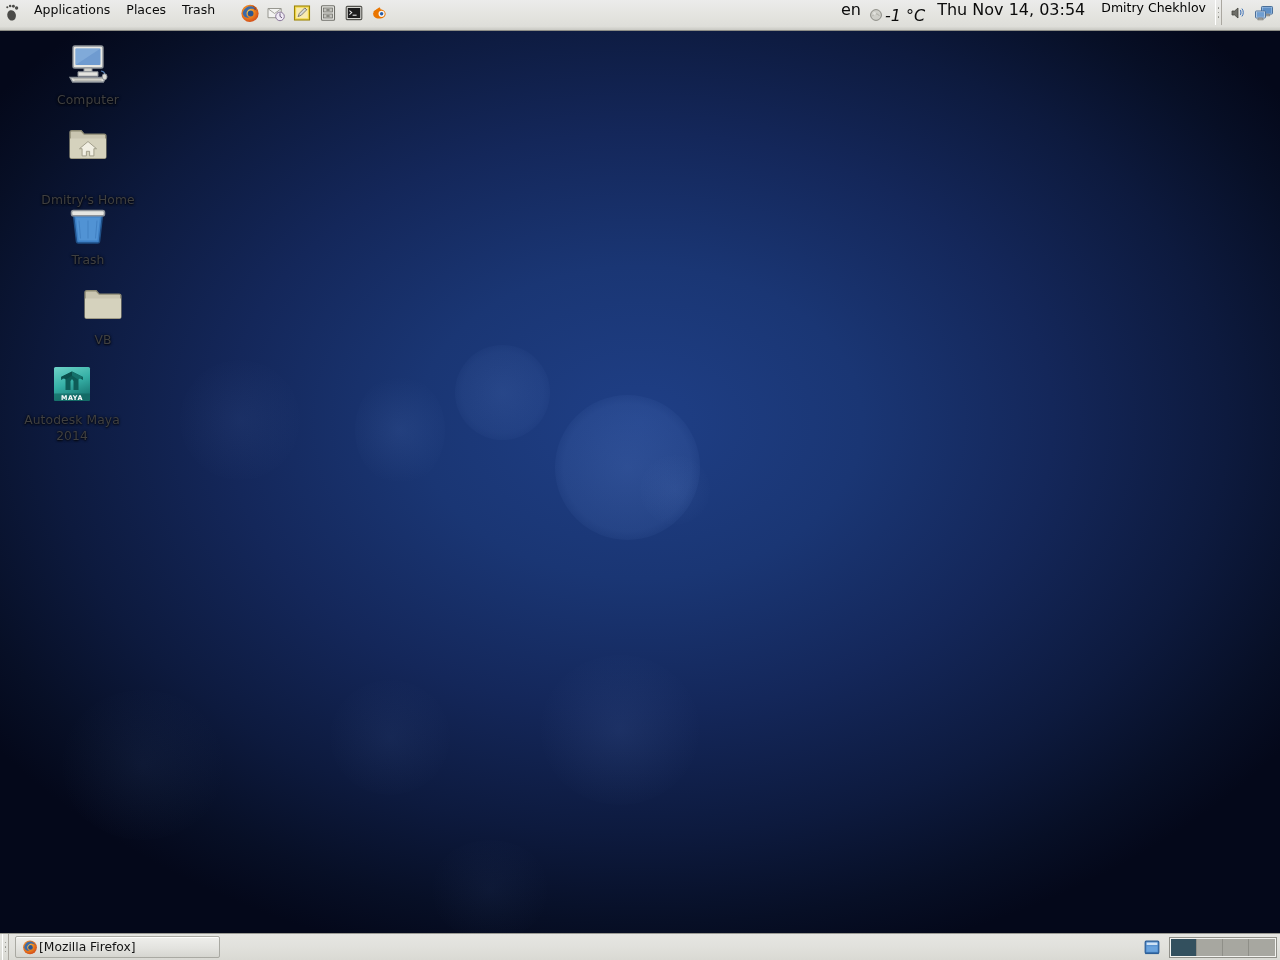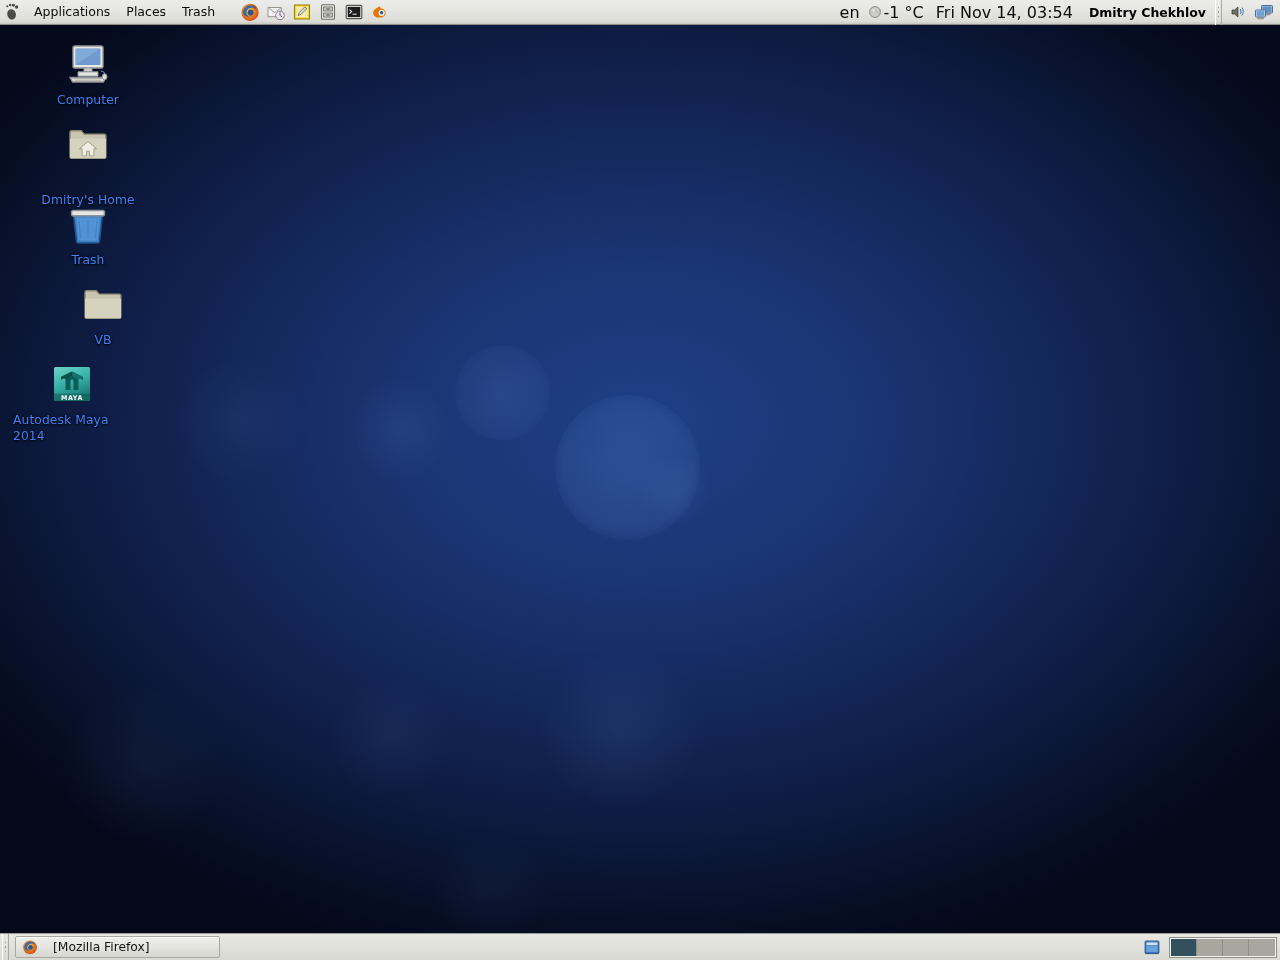--- a/index.html
+++ b/index.html
@@ -13,66 +13,66 @@
   #desktop {
     position:absolute; left:0; top:0; width:1280px; height:960px;
     background:
       radial-gradient(ellipse 62% 58% at 50% 44%, #1f3f86 0%, #1a3674 28%, #14275a 52%, #0d1a3e 74%, #070f26 90%, #04081a 100%),
       #04081a;
   }
   .bokeh { position:absolute; border-radius:50%; pointer-events:none; }
 
   
   #top-panel {
-    position:absolute; left:0; top:0; width:1280px; height:25px;
+    position:absolute; left:0; top:0; width:1280px; height:31px;
     background:linear-gradient(to bottom,#ececeb 0%,#e5e5e1 45%,#dedeD9 88%,#c9c9c3 100%);
     border-bottom:1px solid #8d8d86;
-    display:flex; align-items:center;
+    display:flex; 
     font-size:12.5px; color:#101010;
   }
   .menu-item {
     padding:3px 8px 4px 8px; margin:0 0px; line-height:14px;
     font-size:12.5px; color:#0b0b0b; white-space:nowrap;
   }
   #gnome-foot { width:26px; height:25px; display:flex; align-items:center; justify-content:center; }
   .launcher { width:26px; height:25px; display:flex; align-items:center; justify-content:center; }
   #panel-spacer { flex:1; }
   .tray-text { font-size:16px; padding:0 4px; white-space:nowrap; color:#0b0b0b; }
-  .tray-user { font-size:12.5px; font-weight:bold; padding:0 6px 0 10px; white-space:nowrap; color:#000; }
+  .tray-user { font-size:12.5px; font-weight:normal; padding:0 6px 0 10px; white-space:nowrap; color:#000; }
   .handle-dots {
     width:7px; height:25px; display:flex; flex-direction:column;
     align-items:center; justify-content:center; gap:3px;
     border-left:1px solid #fff; border-right:1px solid #aaa7a0;
     margin:0 3px;
   }
   .handle-dots i { display:block; width:1.5px; height:1.5px; background:#8b8b84; border-radius:50%; }
 
   
   .desk-icon {
     position:absolute; width:120px;
     display:flex; flex-direction:column; align-items:center;
     cursor:default;
   }
   .desk-icon .glyph { width:48px; height:48px; position:relative; }
   .desk-icon .caption {
-    margin-top:4px; font-size:12.3px; color:#3b82f6; text-align:left;
+    margin-top:4px; font-size:12.3px; color:#404040; text-align:center;
     line-height:16px; letter-spacing:.1px;
     text-shadow:0 1px 2px rgba(0,0,0,.85), 0 0 3px rgba(0,0,0,.7);
     max-width:118px; word-wrap:break-word;
   }
 
   
   #bottom-panel {
     position:absolute; left:0; bottom:0; width:1280px; height:27px;
     background:linear-gradient(to bottom,#e6e6e2 0%,#e1e1dc 50%,#d9d9d3 100%);
     border-top:1px solid #9a9a93;
     display:flex; align-items:center;
   }
   #window-button {
-    display:flex; align-items:center; gap:15px;
+    display:flex; align-items:center; gap:1px;
     height:22px; margin-left:3px; padding:0 8px 0 6px;
     width:205px;
     background:linear-gradient(to bottom,#efefec 0%,#e3e3df 55%,#d6d6d0 100%);
     border:1px solid #a9a9a2; border-radius:2px;
     box-shadow:inset 0 1px 0 #fdfdfc;
     font-size:12.3px; color:#131313;
     white-space:nowrap; overflow:hidden;
   }
   #bottom-spacer { flex:1; }
   #show-desktop { width:26px; height:26px; display:flex; align-items:center; justify-content:center; }
@@ -185,24 +185,24 @@
   <div class="tray-text">en</div>
 
   <div style="display:flex;align-items:center;padding:0 4px;">
     <span style="display:inline-flex;margin-right:2px;">
       <svg width="14" height="14" viewBox="0 0 14 14">
         <circle cx="7" cy="7" r="5.4" fill="#cfcfc9" stroke="#8b8b84" stroke-width="1"></circle>
         <path d="M3.4 8.2c.6-1.4 2-2.3 3.6-2.3 1.4 0 2.7.8 3.4 2" fill="none" stroke="#a9a9a2" stroke-width=".9"></path>
         <circle cx="5.5" cy="5.6" r="1.5" fill="#e2e2dd"></circle>
       </svg>
     </span>
-    <span class="tray-text" style="padding:0;">-1 °C</span>
-  </div>
-
-  <div class="tray-text" style="padding:0 6px 0 8px;">Fri Nov 14, 03:54</div>
+    <span class="tray-text" style="padding:0;font-style:italic;">-1 °C</span>
+  </div>
+
+  <div class="tray-text" style="padding:0 6px 0 8px;">Thu Nov 14, 03:54</div>
 
   <div class="tray-user">Dmitry Chekhlov</div>
 
   <div class="handle-dots">
     <i></i>
       <i></i>
       <i></i>
   </div>
 
   <div class="launcher">

